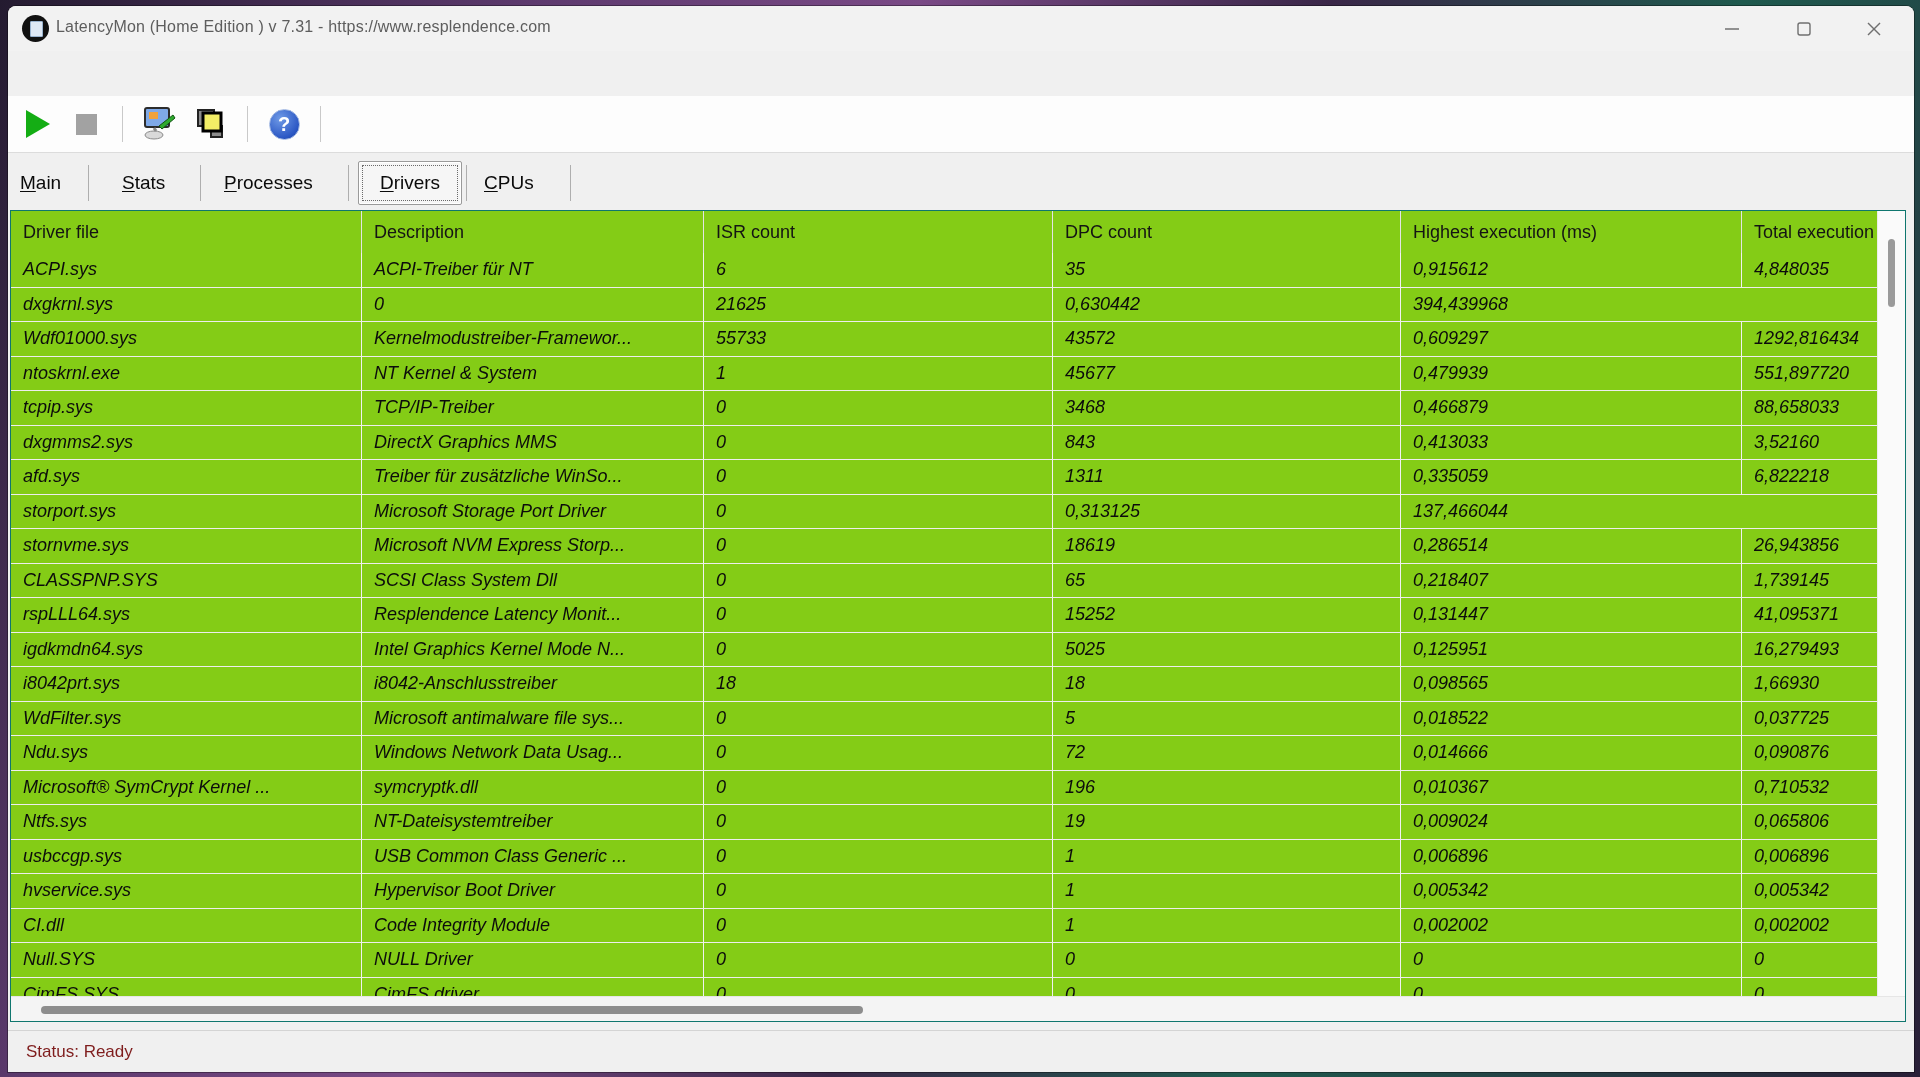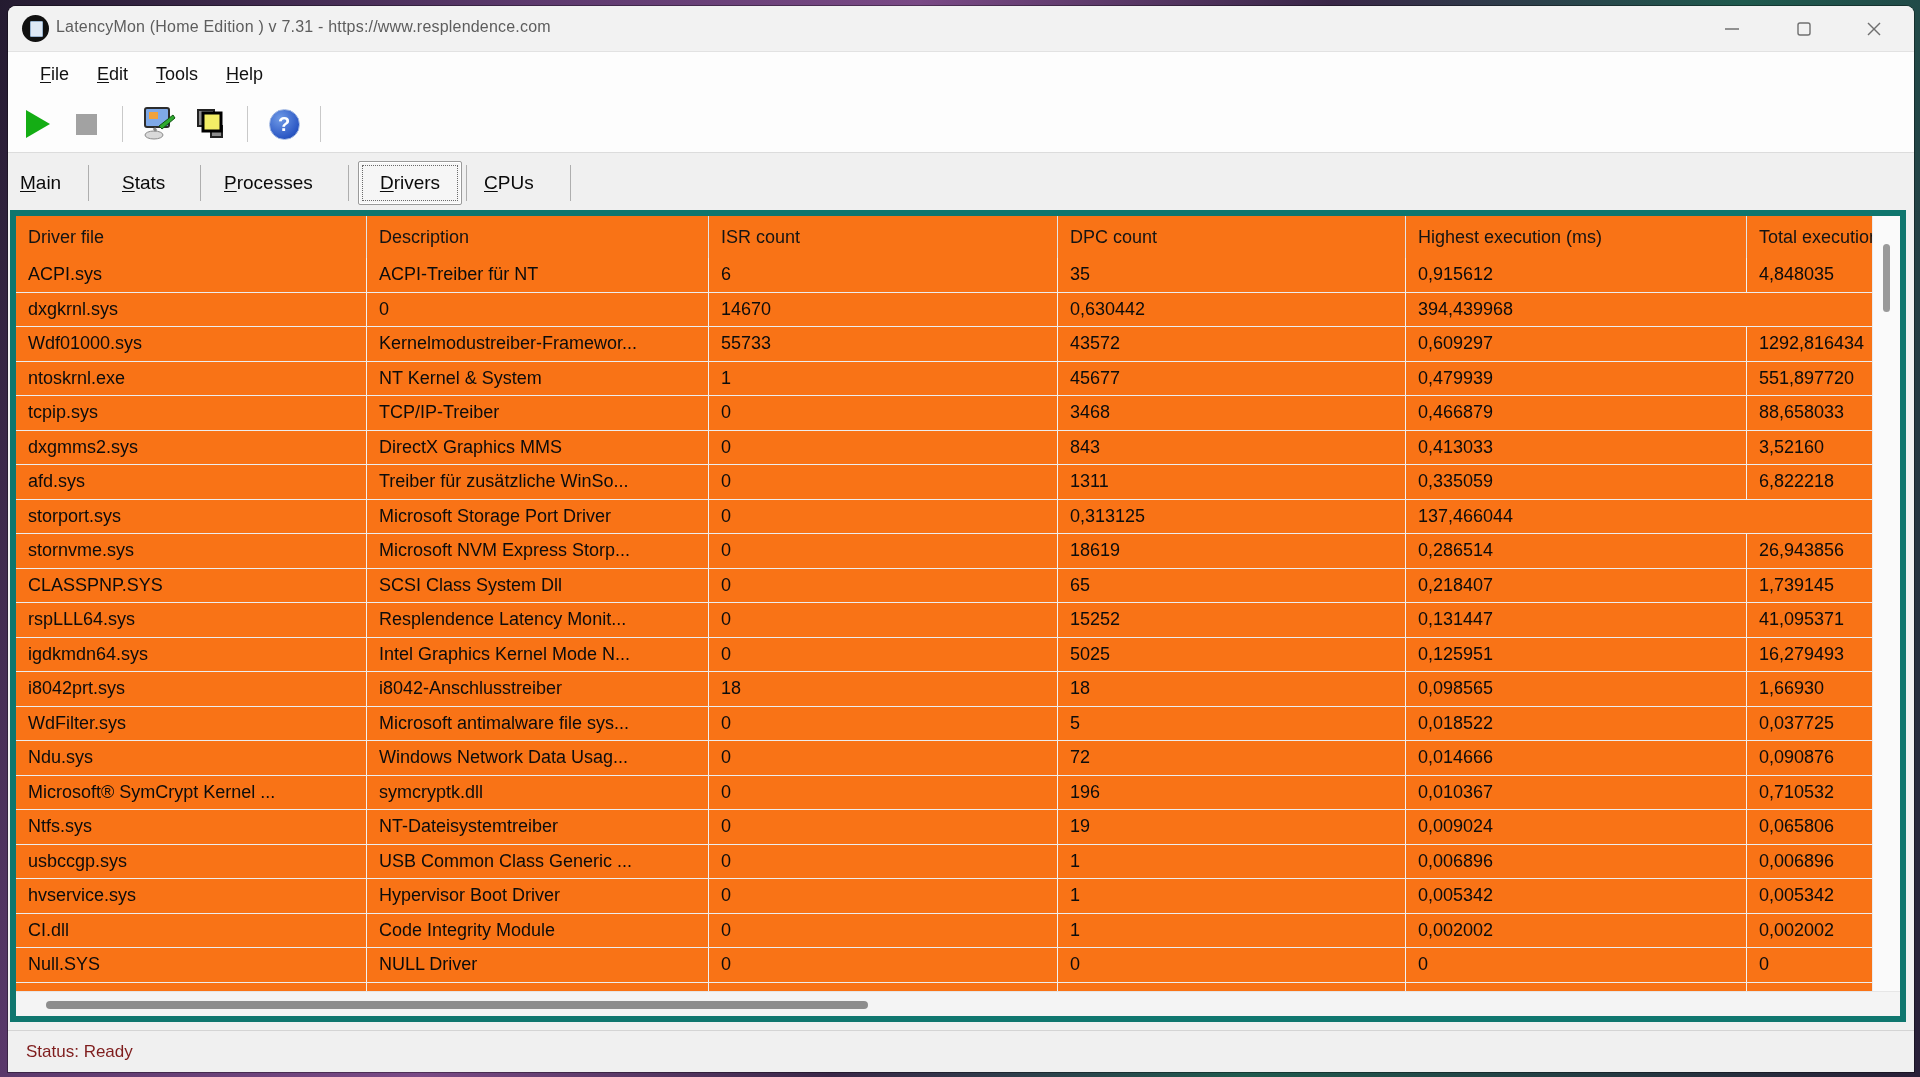--- a/index.html
+++ b/index.html
@@ -44,27 +44,27 @@
   
   .tabstrip { position:absolute; left:0; top:147px; width:100%; height:57px; background:#f0f0f0; }
   .tab { position:absolute; top:8px; height:44px; display:flex; align-items:center; font-size:19px; color:#0a0a0a; padding:0 10px; }
   .tab.selected { background:#f6f6f6; border:1px solid #9a9a9a; border-radius:2px;
     outline:1px dotted #6a6a6a; outline-offset:-5px;
     box-shadow:inset 0 0 0 1px #fff; }
   .tab-sep { position:absolute; top:12px; width:1px; height:36px; background:#aeaeae; }
 
   
   .listbox { position:absolute; left:2px; top:204px; width:1896px; height:812px;
-    background:#f97316; border:6px solid #0f766e; }
+    background:#84cc16; border:1px solid #0f766e; }
   .hdr-row, .row { display:grid; grid-template-columns:351px 342px 349px 348px 341px auto; }
   .hdr-row { height:42px; }
   .hdr-cell { display:flex; align-items:center; padding-left:12px; font-size:18px; color:#141414;
     border-right:1px solid #e4e4e4; white-space:nowrap; overflow:hidden; }
   .hdr-cell:last-child { border-right:none; }
-  .rows-viewport { position:absolute; left:0; top:42px; width:1866px; height:743px; overflow:hidden; }
+  .rows-viewport { position:absolute; left:0; top:42px; width:1866px; height:743px; overflow:hidden;font-style:italic; }
   .row { height:34.5px; border-bottom:1px solid #ededed; }
   .cell { display:flex; align-items:center; padding-left:12px; font-size:18px; color:#0c0c0c;
     border-right:1px solid #f1f1f1; white-space:nowrap; overflow:hidden; }
   .cell:last-child { border-right:none; }
 
   
   .vscroll { position:absolute; right:0; top:0; width:28px; height:785px; background:#fafafa; border-left:1px solid #ebebeb; }
   .vthumb { position:absolute; left:10px; top:28px; width:7px; height:68px; background:#9a9a9a; border-radius:4px; }
 
   
@@ -95,26 +95,20 @@
         </svg>
     </div>
     <div class="win-btn btn-close">
       <svg width="16" height="16">
           <line x1="2" y1="2" x2="14" y2="14"></line>
           <line x1="14" y1="2" x2="2" y2="14"></line>
         </svg>
     </div>
   </div>
 
-  <div class="menubar">
-    <div class="menu-item"><u>F</u>ile</div>
-    <div class="menu-item"><u>E</u>dit</div>
-    <div class="menu-item"><u>T</u>ools</div>
-    <div class="menu-item"><u>H</u>elp</div>
-  </div>
 
   <div class="toolbar">
     <div class="tb-btn">
       <div class="play-tri"></div>
     </div>
     <div class="tb-btn">
       <div class="stop-sq"></div>
     </div>
     <div class="tb-sep"></div>
     <div class="tb-btn">
@@ -168,21 +162,21 @@
         <div class="cell">ACPI.sys</div>
         <div class="cell">ACPI-Treiber für NT</div>
         <div class="cell">6</div>
         <div class="cell">35</div>
         <div class="cell">0,915612</div>
         <div class="cell">4,848035</div>
       </div>
         <div class="row">
         <div class="cell">dxgkrnl.sys</div>
         <div class="cell">0</div>
-        <div class="cell">14670</div>
+        <div class="cell">21625</div>
         <div class="cell">0,630442</div>
         <div class="cell">394,439968</div>
       </div>
         <div class="row">
         <div class="cell">Wdf01000.sys</div>
         <div class="cell">Kernelmodustreiber-Framewor...</div>
         <div class="cell">55733</div>
         <div class="cell">43572</div>
         <div class="cell">0,609297</div>
         <div class="cell">1292,816434</div>

